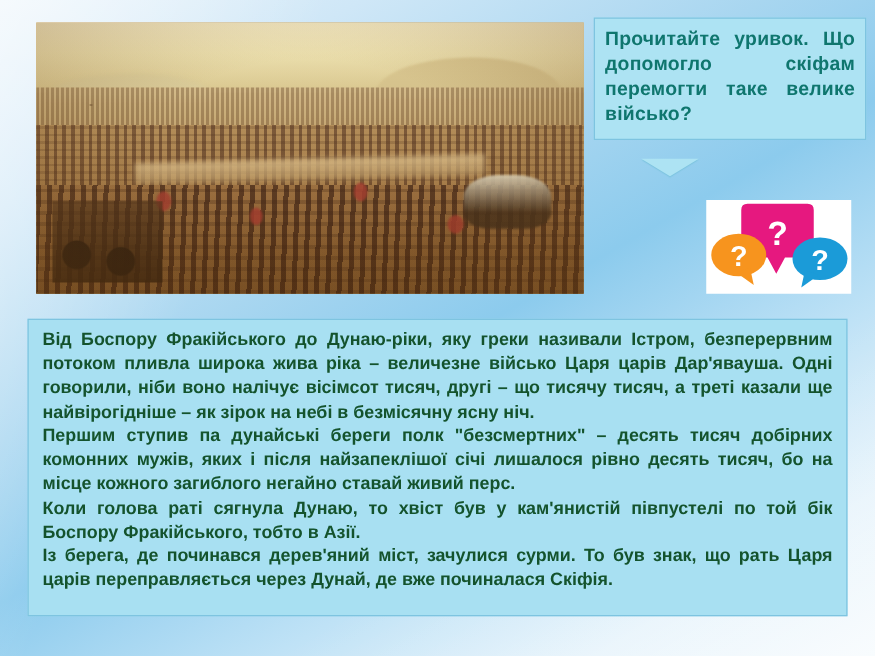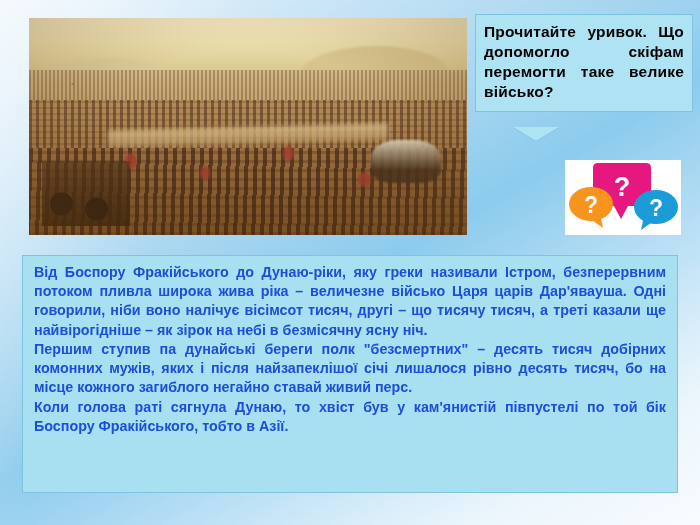--- a/index.html
+++ b/index.html
@@ -157,21 +157,21 @@
     background: #ade3f3;
     border: 1px solid #7ec4e0;
     box-sizing: border-box;
     padding: 7px 8px 8px 8px;
   }
   .question-box .q-text {
     margin: 0;
     font-size: 15.5px;
     font-weight: bold;
     line-height: 1.30;
-    color: #000000;
+    color: #0f766e;
     text-align: justify;
     text-align-last: left;
     letter-spacing: .2px;
   }
   .question-tail {
     position: absolute;
     left: 513px;
     top: 127px;
     width: 0;
     height: 0;
@@ -202,21 +202,21 @@
     box-sizing: border-box;
     background: #a8e0f2;
     border: 1px solid #7ec4e0;
     padding: 7px 11px 6px 11px;
   }
   .passage p {
     margin: 0;
     font-size: 14.3px;
     font-weight: bold;
     line-height: 1.345;
-    color: #1d4ed8;
+    color: #14532d;
     text-align: justify;
     text-align-last: left;
   }
 </style>
 </head>
 <body>
 
 <div id="slide">
 
   <div class="photo">
@@ -254,15 +254,16 @@
       <ellipse cx="91" cy="47" rx="22" ry="17" fill="#1b9bd8"></ellipse>
       <path d="M90 60 l-14 10 3 -14 z" fill="#1b9bd8"></path>
       <text x="91" y="56" font-family="'Liberation Sans', sans-serif" font-size="23" font-weight="bold" fill="#ffffff" text-anchor="middle">?</text>
     </svg>
   </div>
 
   <div class="passage">
     <p>Від Боспору Фракійського до Дунаю-ріки, яку греки називали Істром, безперервним потоком пливла широка жива ріка – величезне військо Царя царів Дар'явауша. Одні говорили, ніби воно налічує вісімсот тисяч, другі – що тисячу тисяч, а треті казали ще найвірогідніше – як зірок на небі в безмісячну ясну ніч.</p>
     <p>Першим ступив па дунайські береги полк "безсмертних" – десять тисяч добірних комонних мужів, яких і після найзапеклішої січі лишалося рівно десять тисяч, бо на місце кожного загиблого негайно ставай живий перс.</p>
     <p>Коли голова раті сягнула Дунаю, то хвіст був у кам'янистій півпустелі по той бік Боспору Фракійського, тобто в Азії.</p>
+    <p>Із берега, де починався дерев'яний міст, зачулися сурми. То був знак, що рать Царя царів переправляється через Дунай, де вже починалася Скіфія.</p>
   </div>
 
 </div>
 
 </body></html>

